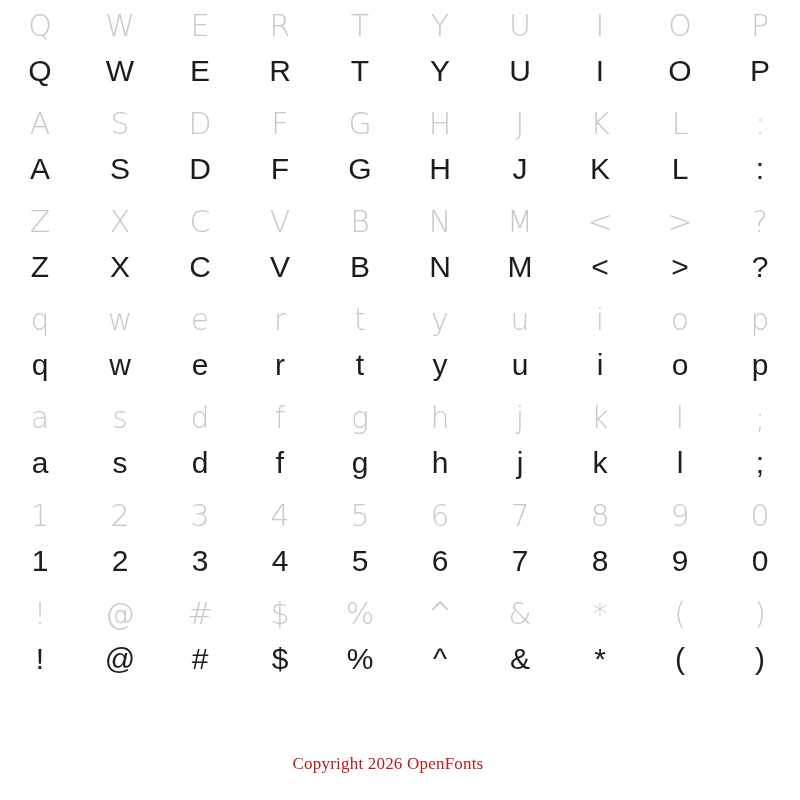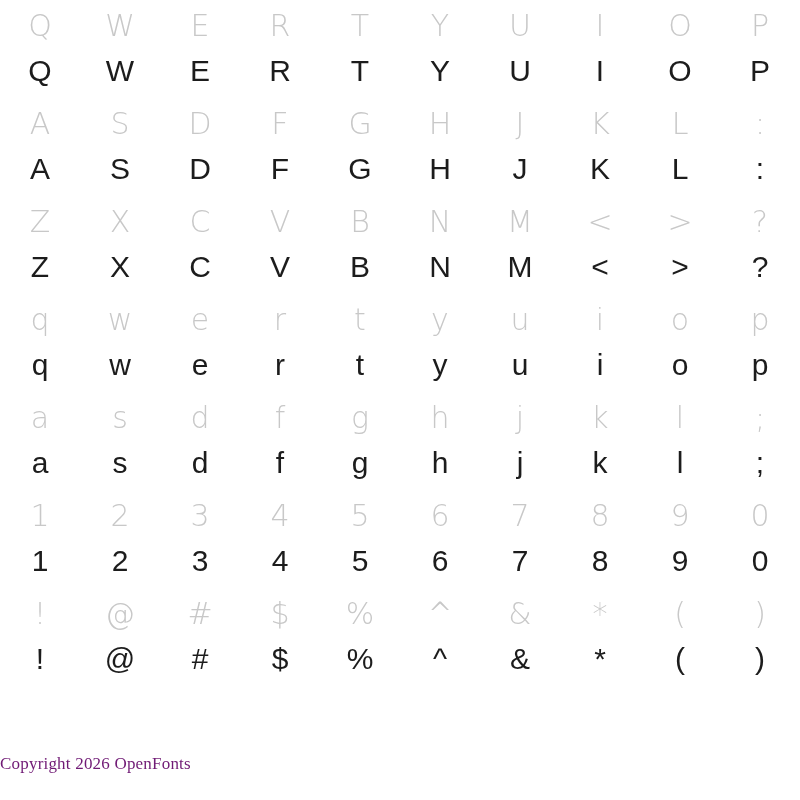--- a/index.html
+++ b/index.html
@@ -55,22 +55,22 @@
     font-weight: 400;
   }
   .row-pair {
     margin-bottom: 8px;
   }
   .copyright {
     position: absolute;
     left: 0;
     right: 24px;
     bottom: 26px;
-    text-align: left;
-    color: #701a75;
+    text-align: center;
+    color: #b91c1c;
     font-size: 17px;
     font-family: "Liberation Serif", serif;
     letter-spacing: 0.2px;
   }
 </style>
 </head>
 <body>
 
 <div id="specimen">
   <div class="grid">

